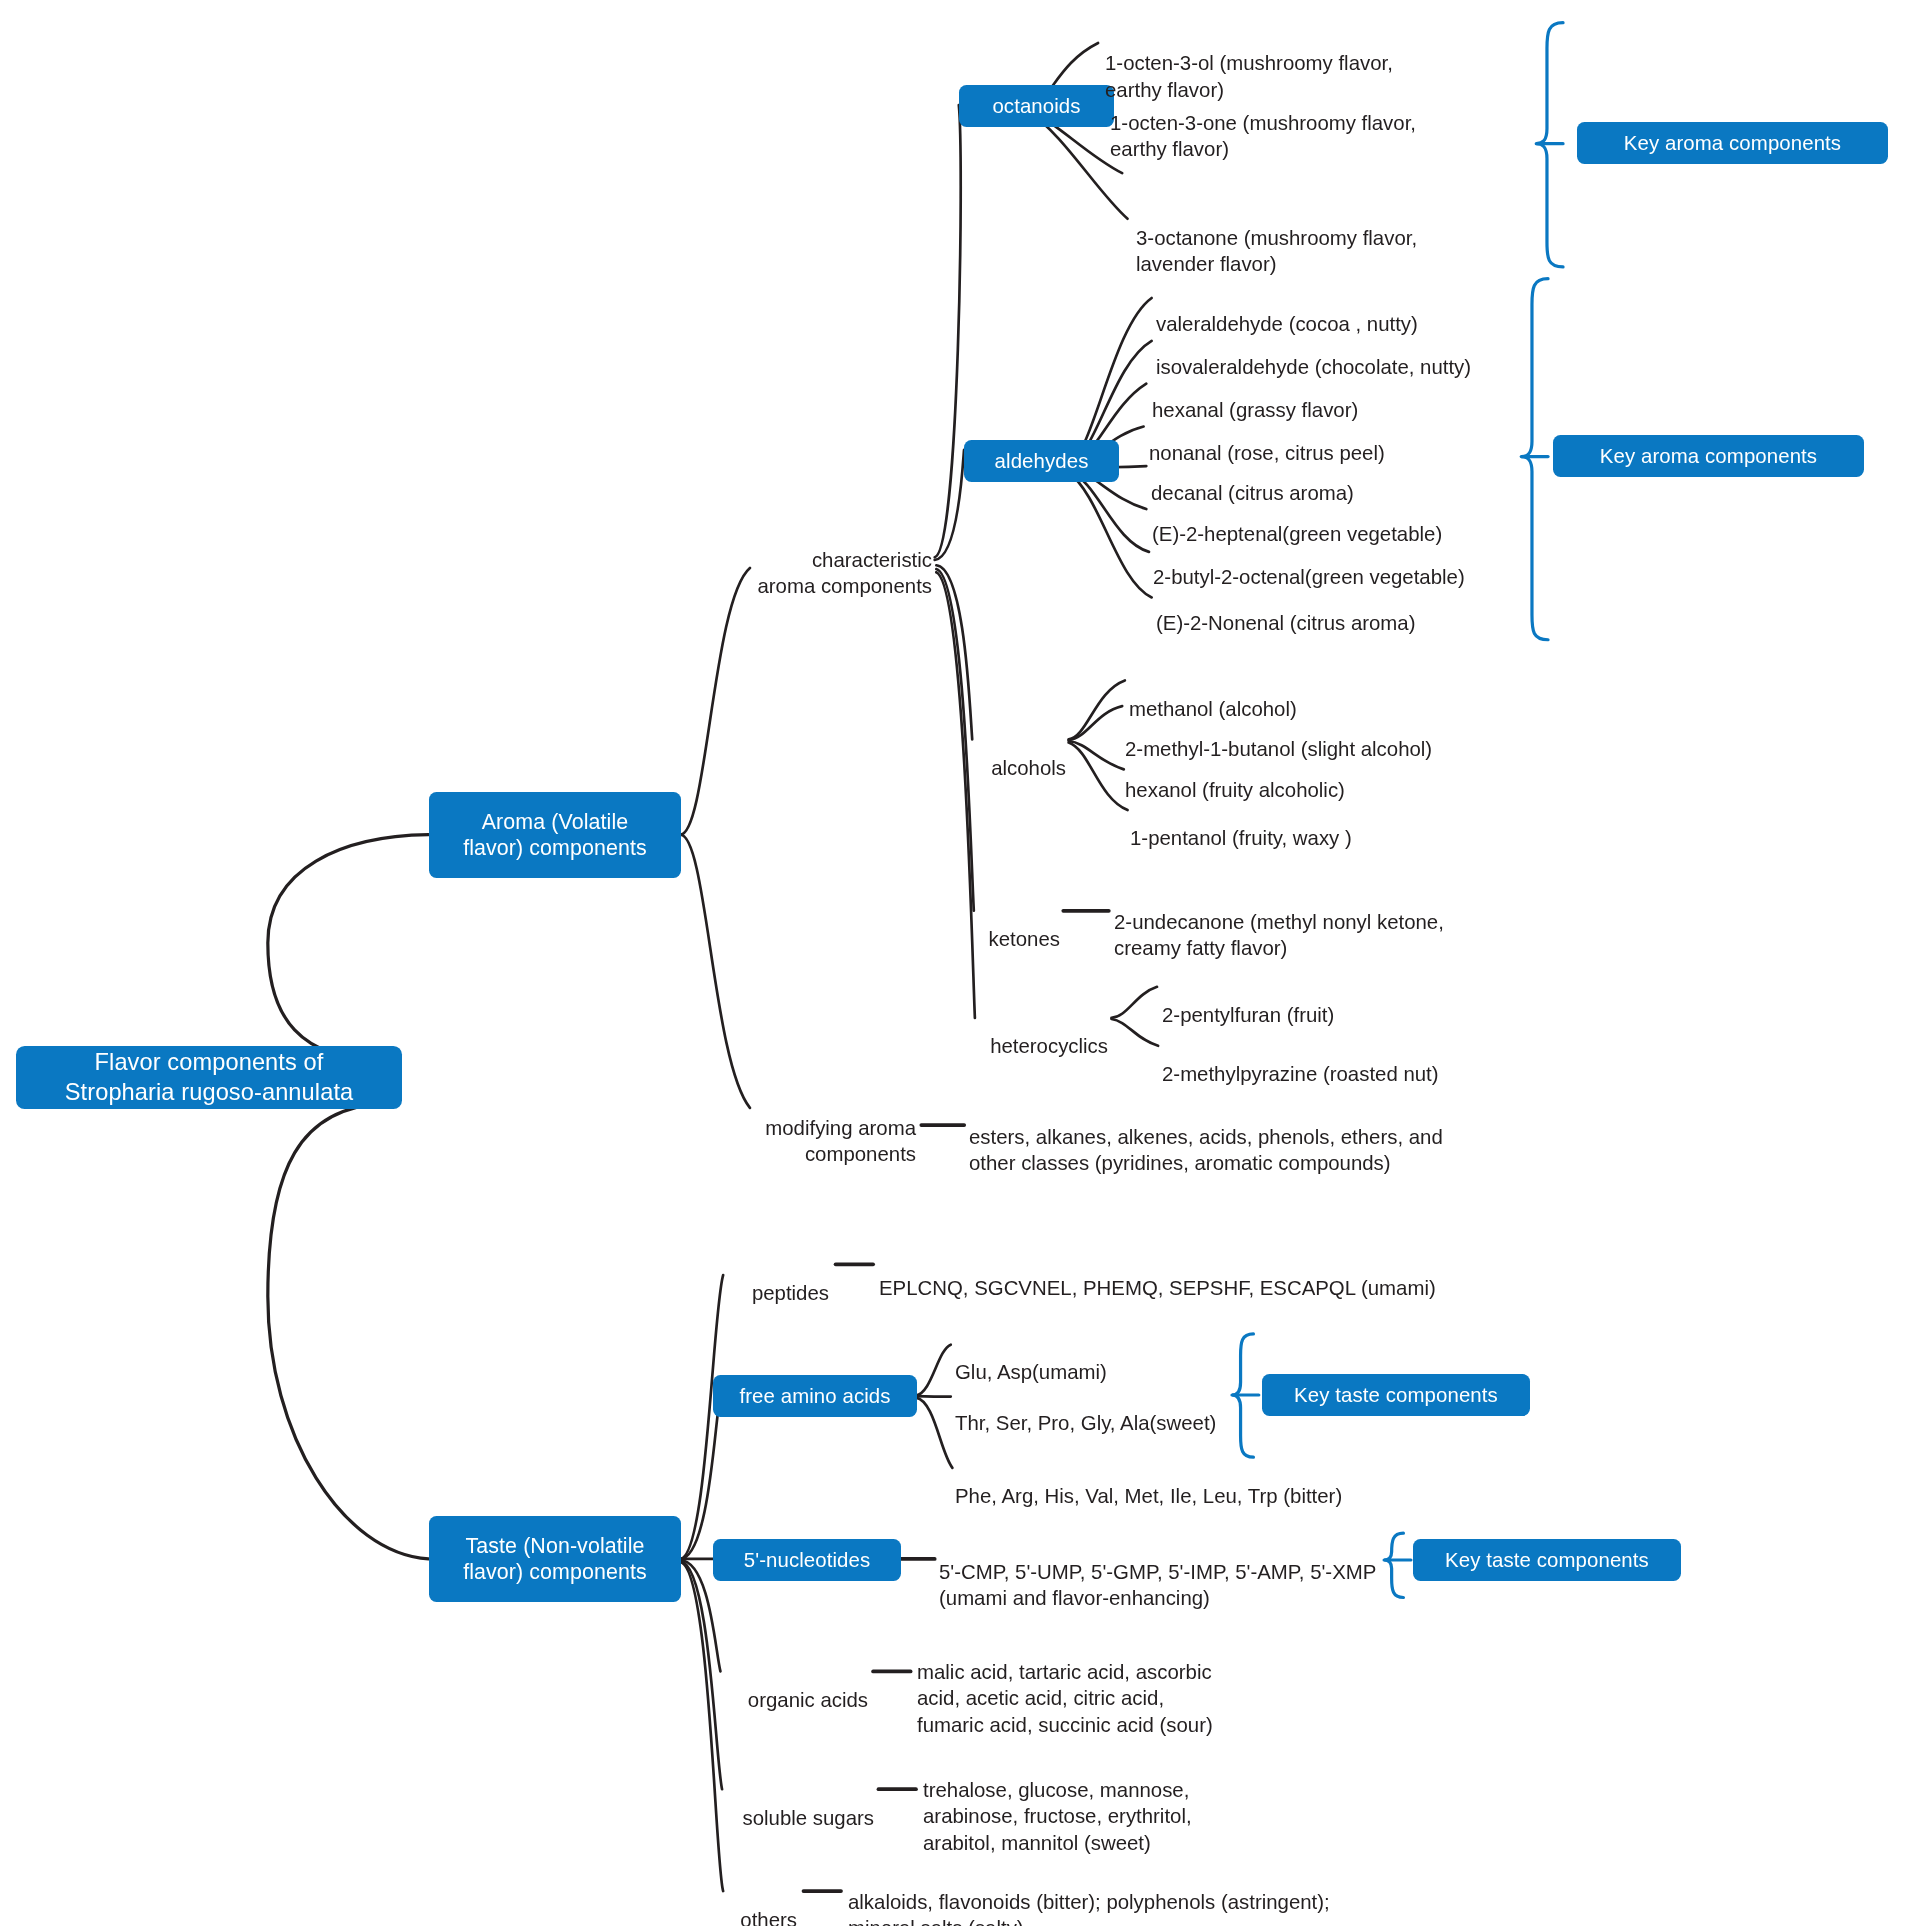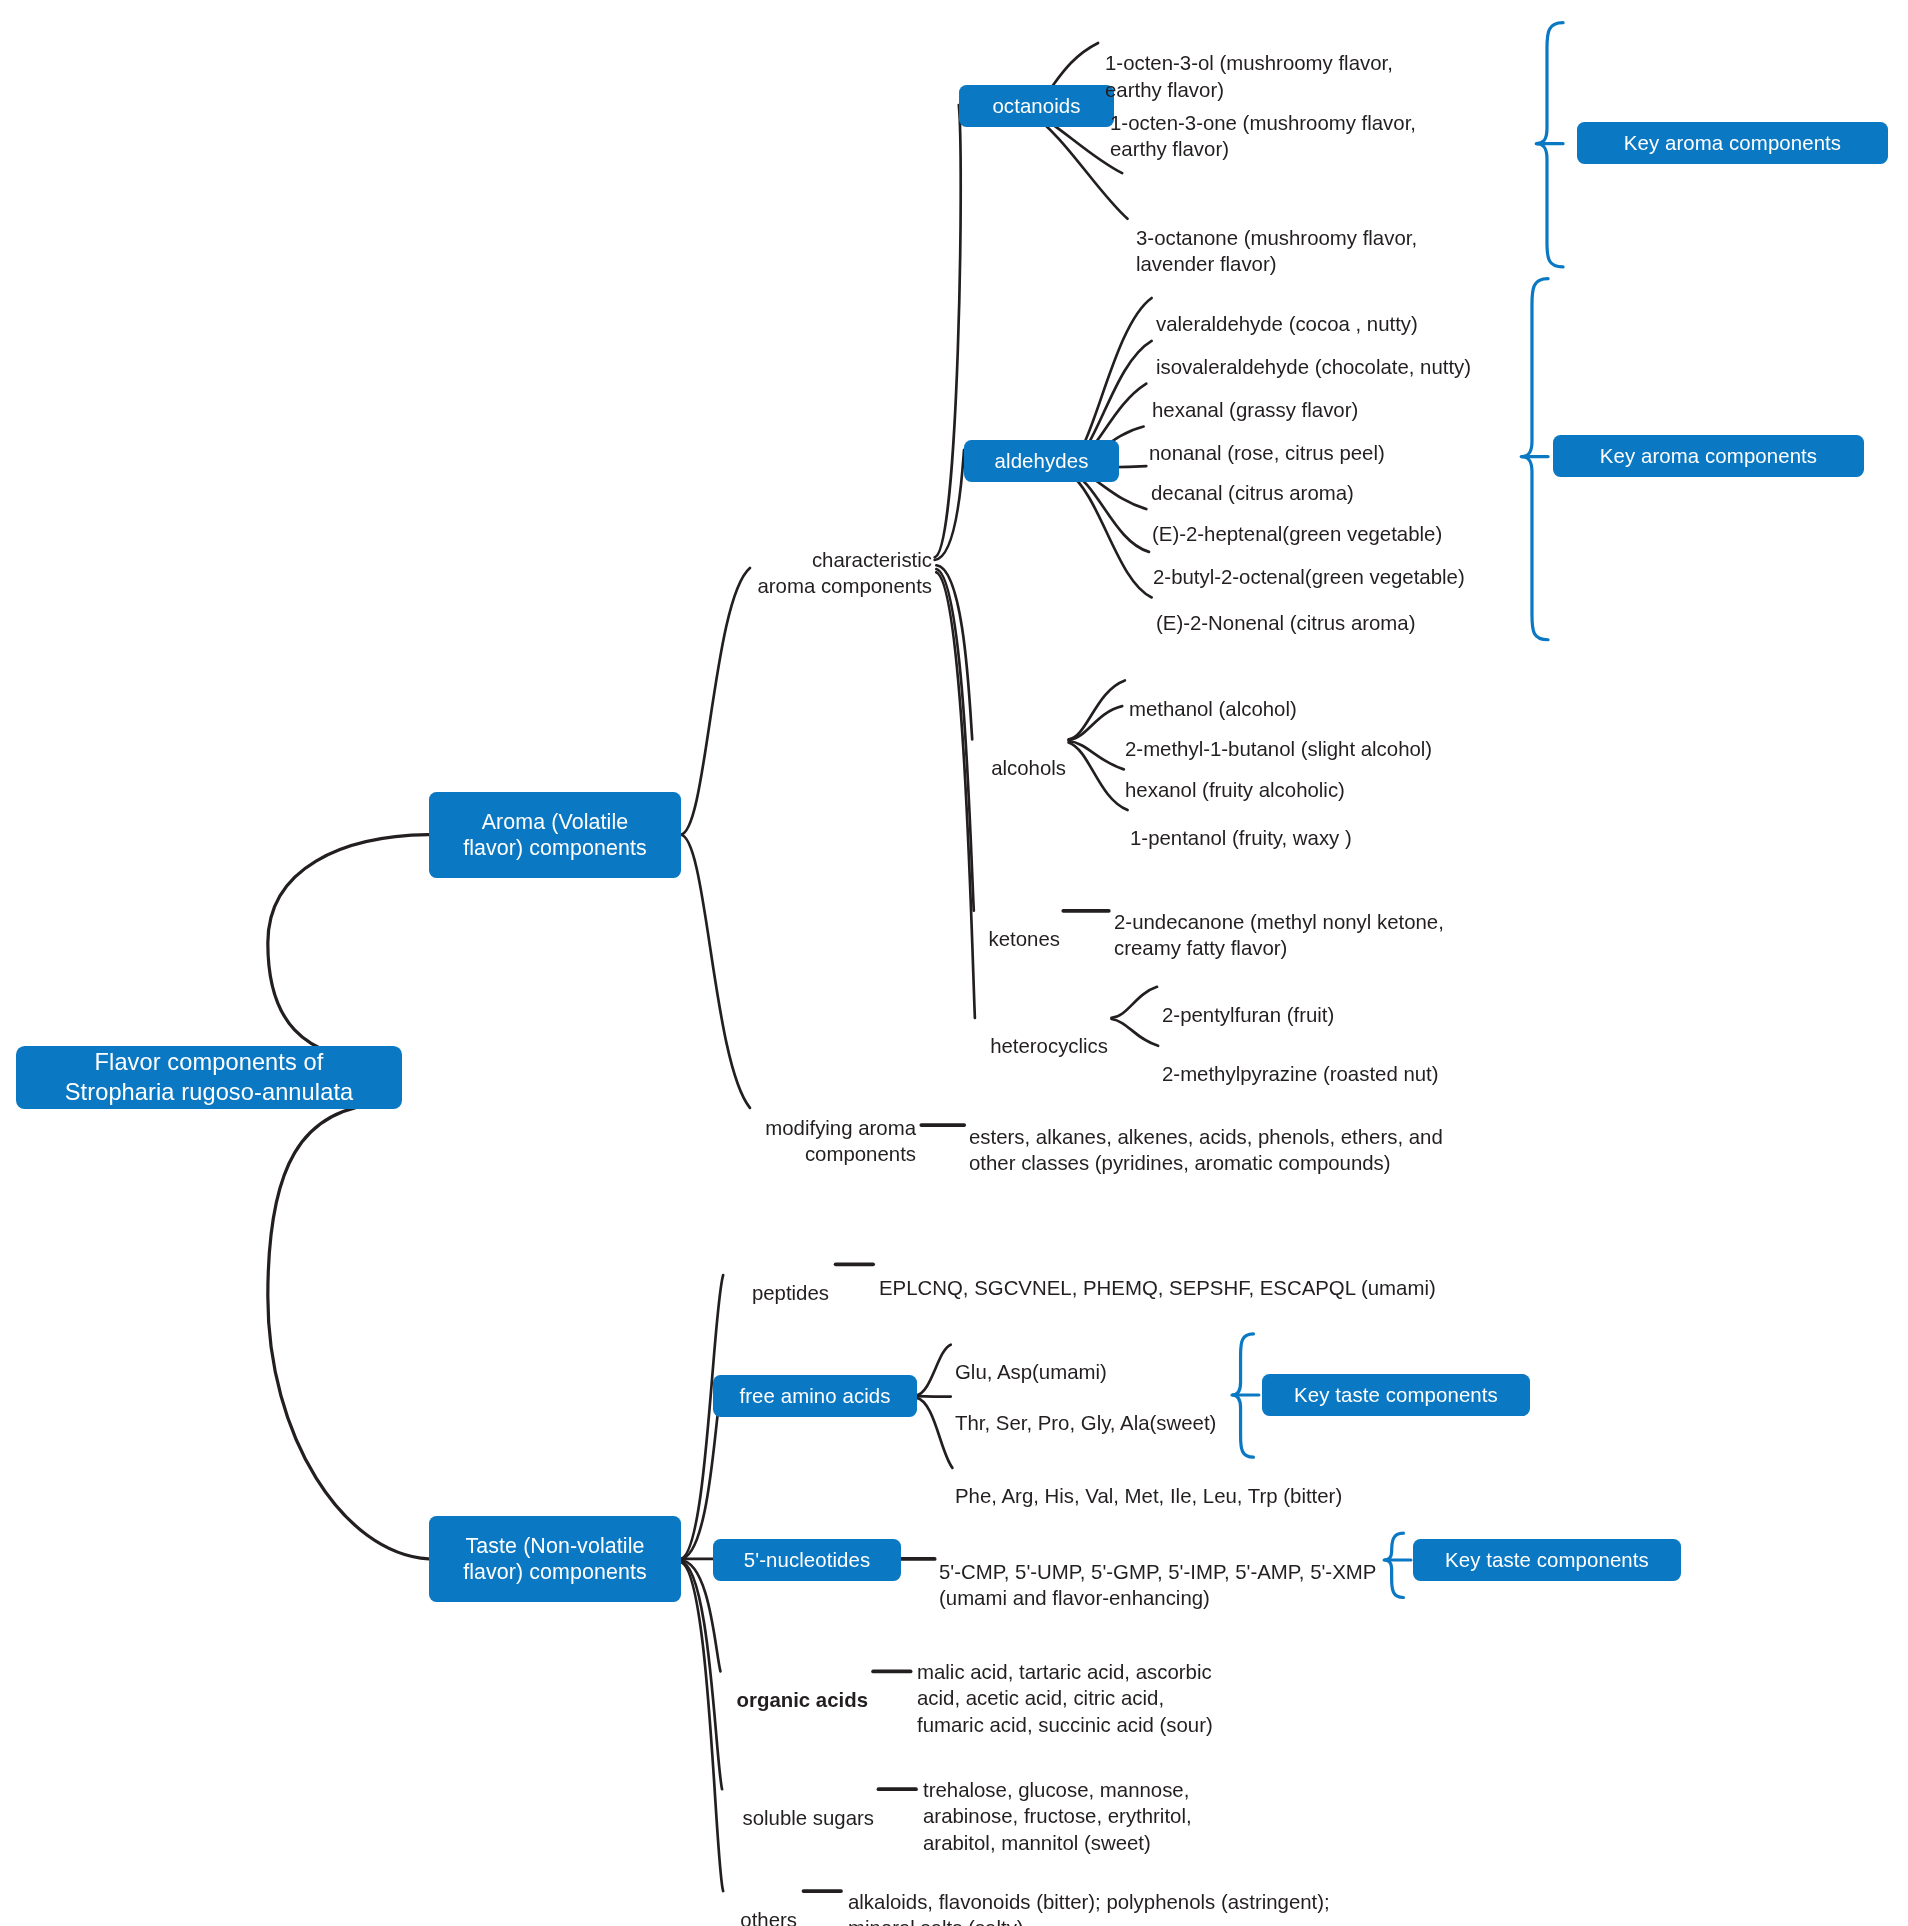--- a/index.html
+++ b/index.html
@@ -227,21 +227,21 @@
   </div>
   <div class="node textnode l" style="left:939px;top:1532px;width:482px;">
     <span style="white-space: pre-line; text-align: right;">5'-CMP, 5'-UMP, 5'-GMP, 5'-IMP, 5'-AMP, 5'-XMP
 (umami and flavor-enhancing)</span></div>
 
   <div class="node boxnode small" style="left:1413px;top:1539px;width:268px;height:42px;">
     <span style="white-space: pre-line;">Key taste components</span>
   </div>
 
   <div class="node textnode r" style="left:686px;top:1660px;width:182px;">
-    <span style="white-space: pre-line; font-weight: bold;">organic acids</span>
+    <span style="white-space: pre-line;">organic acids</span>
   </div>
   <div class="node textnode l" style="left:917px;top:1632px;width:375px;">
     <span style="white-space: pre-line;">malic acid, tartaric acid, ascorbic
 acid, acetic acid, citric acid,
 fumaric acid, succinic acid (sour)</span></div>
 
   <div class="node textnode r" style="left:686px;top:1778px;width:188px;">
     <span style="white-space: pre-line;">soluble sugars</span>
   </div>
   <div class="node textnode l" style="left:923px;top:1750px;width:375px;">

